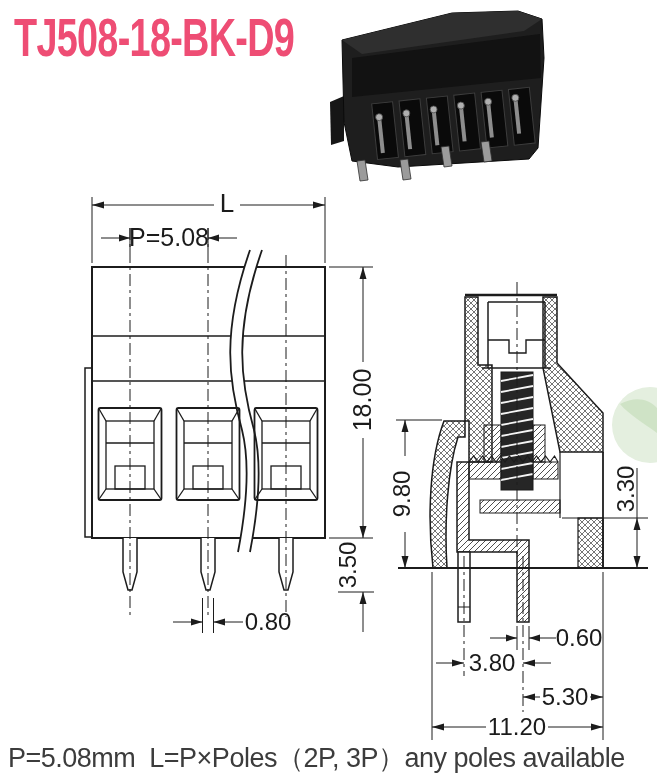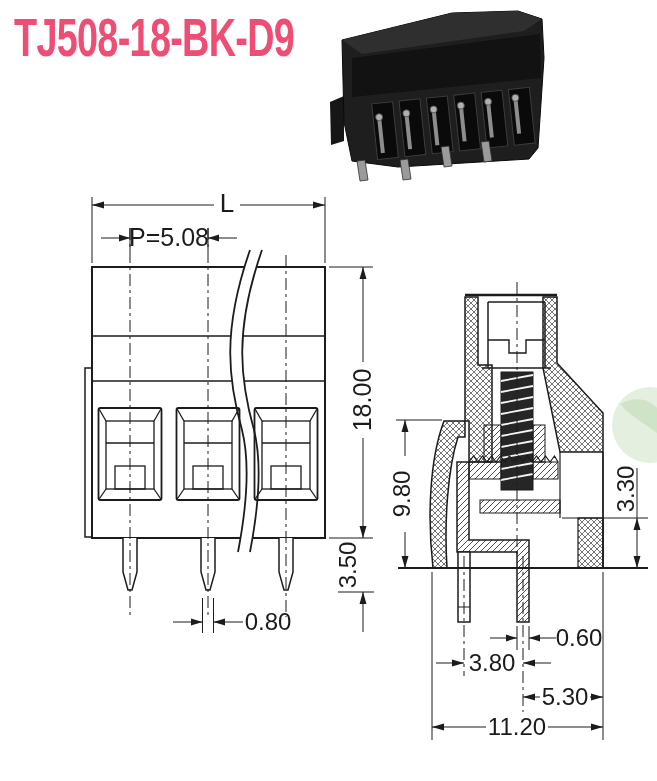--- a/index.html
+++ b/index.html
@@ -257,13 +257,14 @@
           <line x1="603" y1="572" x2="603" y2="740"></line>
         <line x1="432" y1="727" x2="486" y2="727"></line>
           <line x1="548" y1="727" x2="603" y2="727"></line>
         <polygon points="432,727 444,723.5 444,730.5" fill="#1c1c1c" stroke="none"></polygon>
         <polygon points="603,727 591,723.5 591,730.5" fill="#1c1c1c" stroke="none"></polygon>
         <text x="517" y="735" font-size="24" text-anchor="middle" stroke="none">11.20</text>
       </g>
     </g>
   </svg>
 
+  <div id="caption" style="color: rgb(60, 60, 60);">P=5.08mm  L=P×Poles（2P, 3P）any poles available</div>
 </div>
 
 </body></html>

